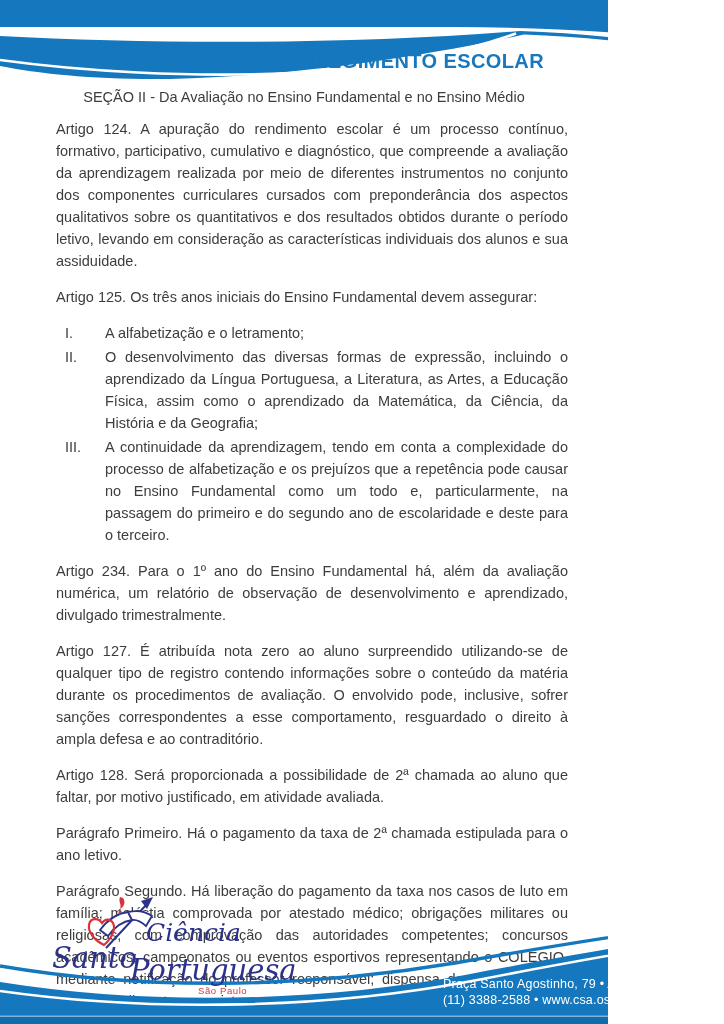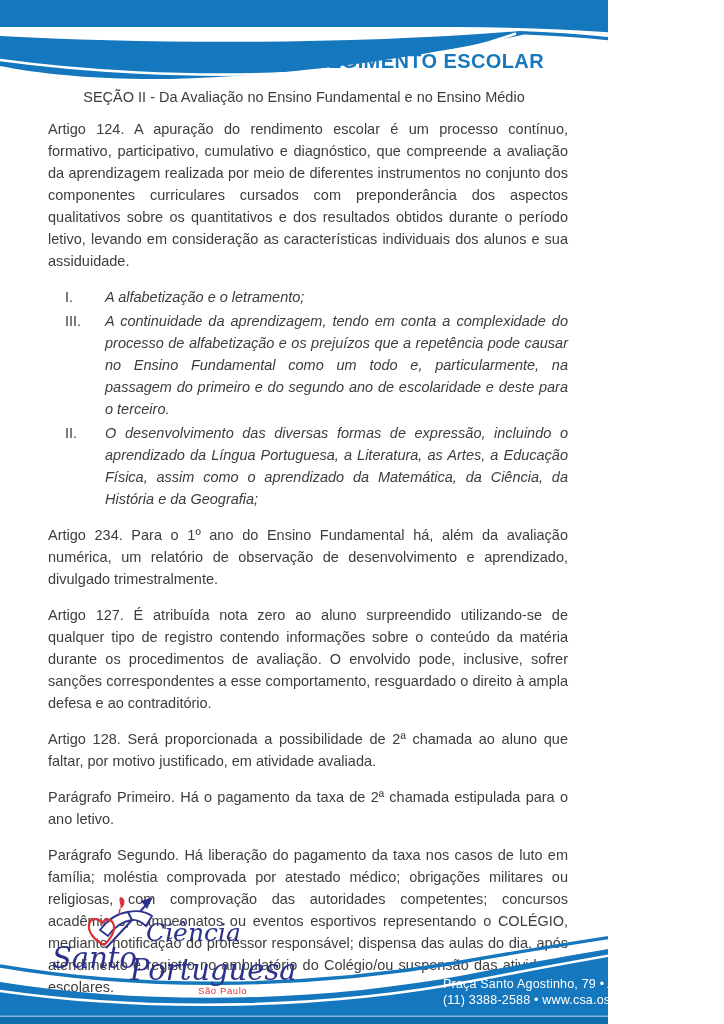--- a/index.html
+++ b/index.html
@@ -14,25 +14,25 @@
     font-size:20px;font-weight:bold;letter-spacing:.4px;color:#1878be;
     white-space:nowrap;
   }
   
   .content{
     position:absolute;left:40px;right:40px;top:86px;
     font-size:14.5px;line-height:22px;color:#3d3d3d;
     text-align:justify;
   }
   .section-title{margin:0 0 10px 0;text-align:center;}
-  .content p{margin:0 0 14px 8px;}
+  .content p{margin:0 0 14px 16px;}
   .roman-list{margin:0 0 14px 0;}
   .li-row{display:flex;margin:0 0 2px 0;}
   .li-marker{flex:0 0 40px;margin-left:25px;text-align:left;}
-  .li-text{flex:1;text-align:justify;font-style:italic;}
+  .li-text{flex:1;text-align:justify;}
   
   .footer-wave{position:absolute;left:0;bottom:0;width:724px;height:110px;}
   .emblem{position:absolute;left:86px;top:896px;width:78px;height:64px;}
   .logo-word{position:absolute;color:#2c3189;font-family:"DejaVu Serif","Liberation Serif",serif;font-style:italic;white-space:nowrap;}
   .logo-colegio{left:146px;top:918px;font-size:25px;}
   .logo-santo{left:52px;top:941px;font-size:29px;}
   .logo-agostinho{left:130px;top:953px;font-size:29px;}
   .logo-city{position:absolute;left:198px;top:985px;font-size:9.5px;letter-spacing:.6px;color:#d93339;}
   .addr{
     position:absolute;left:443px;top:976px;color:#ffffff;
@@ -50,33 +50,34 @@
     <path d="M0 36 C150 44 350 45 520 31 C595 33.5 668 43 724 53 L724 56.5 C668 46.5 596 37 524 34.5 C430 55 300 76 170 79 C100 80 40 74 0 66 Z" fill="#1577bd"></path>
     <path d="M0 60 C80 71 190 78 290 73 C400 67 470 50 516 33.5" fill="none" stroke="#ffffff" stroke-width="2.6"></path>
   </svg>
 
   <div class="brand-title">REGIMENTO ESCOLAR</div>
 
   <div class="content">
     <div class="section-title">SEÇÃO II - Da Avaliação no Ensino Fundamental e no Ensino Médio</div>
 
     <p>Artigo 124. A apuração do rendimento escolar é um processo contínuo, formativo, participativo, cumulativo e diagnóstico, que compreende a avaliação da aprendizagem realizada por meio de diferentes instrumentos no conjunto dos componentes curriculares cursados com preponderância dos aspectos qualitativos sobre os quantitativos e dos resultados obtidos durante o período letivo, levando em consideração as características individuais dos alunos e sua assiduidade.</p>
+    <p>Artigo 125. Os três anos iniciais do Ensino Fundamental devem assegurar:</p>
 
     <div class="roman-list">
       <div class="li-row">
         <span class="li-marker">I.</span>
         <span class="li-text">A alfabetização e o letramento;</span>
       </div>
       <div class="li-row">
+        <span class="li-marker">II.</span>
+        <span class="li-text">O desenvolvimento das diversas formas de expressão, incluindo o aprendizado da Língua Portuguesa, a Literatura, as Artes, a Educação Física, assim como o aprendizado da Matemática, da Ciência, da História e da Geografia;</span>
+      </div>
+      <div class="li-row">
         <span class="li-marker">III.</span>
         <span class="li-text">A continuidade da aprendizagem, tendo em conta a complexidade do processo de alfabetização e os prejuízos que a repetência pode causar no Ensino Fundamental como um todo e, particularmente, na passagem do primeiro e do segundo ano de escolaridade e deste para o terceiro.</span>
-      </div>
-      <div class="li-row">
-        <span class="li-marker">II.</span>
-        <span class="li-text">O desenvolvimento das diversas formas de expressão, incluindo o aprendizado da Língua Portuguesa, a Literatura, as Artes, a Educação Física, assim como o aprendizado da Matemática, da Ciência, da História e da Geografia;</span>
       </div>
     </div>
 
     <p>Artigo 234. Para o 1º ano do Ensino Fundamental há, além da avaliação numérica, um relatório de observação de desenvolvimento e aprendizado, divulgado trimestralmente.</p>
     <p>Artigo 127. É atribuída nota zero ao aluno surpreendido utilizando-se de qualquer tipo de registro contendo informações sobre o conteúdo da matéria durante os procedimentos de avaliação. O envolvido pode, inclusive, sofrer sanções correspondentes a esse comportamento, resguardado o direito à ampla defesa e ao contraditório.</p>
     <p>Artigo 128. Será proporcionada a possibilidade de 2ª chamada ao aluno que faltar, por motivo justificado, em atividade avaliada.</p>
     <p>Parágrafo Primeiro. Há o pagamento da taxa de 2ª chamada estipulada para o ano letivo.</p>
     <p>Parágrafo Segundo. Há liberação do pagamento da taxa nos casos de luto em família; moléstia comprovada por atestado médico; obrigações militares ou religiosas, com comprovação das autoridades competentes; concursos acadêmicos; campeonatos ou eventos esportivos representando o COLÉGIO, mediante notificação do professor responsável; dispensa das aulas do dia, após atendimento e registro no ambulatório do Colégio/ou suspensão das atividades escolares.</p>
   </div>
 

